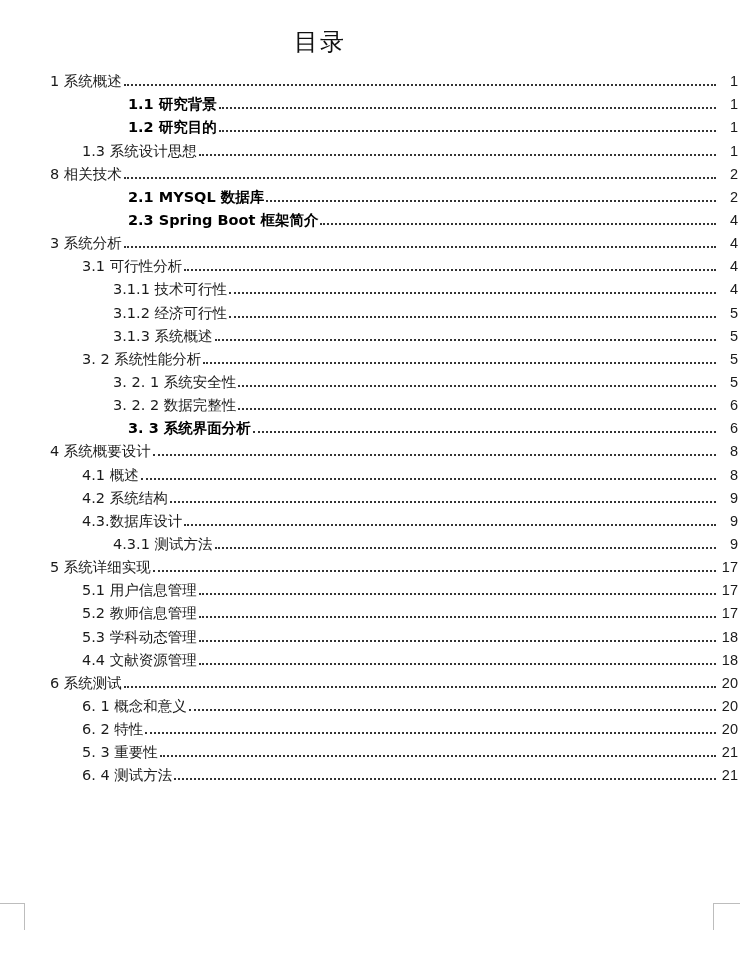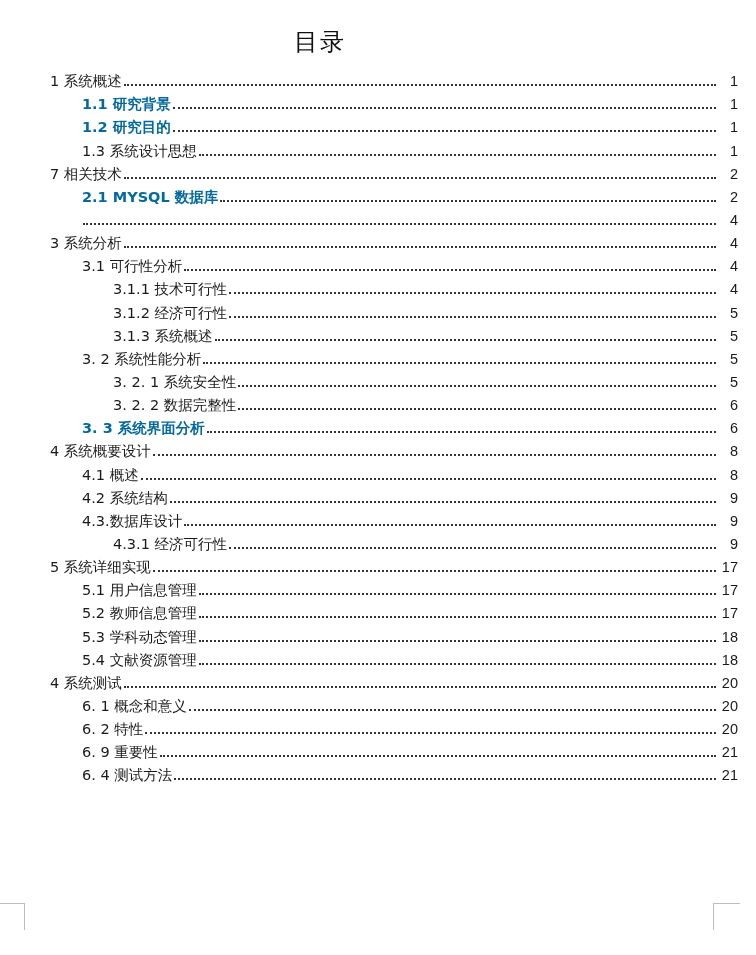--- a/index.html
+++ b/index.html
@@ -64,21 +64,21 @@
       flex: 0 0 auto;
       width: 20px;
       text-align: right;
       font-family: "Liberation Sans", sans-serif;
       font-size: 14.5px;
       color: #1a1a1a;
     }
     .lvl1 { padding-left: 25px; padding-right: 43px; }
     .lvl2 { padding-left: 57px; padding-right: 43px; }
     .lvl3 { padding-left: 88px; padding-right: 43px; }
-    .bold .label { font-weight: bold; color: #0369a1; }
+    .bold .label { font-weight: bold; color: #000000; margin-left: 46px; }
     .corner {
       position: absolute;
       width: 26px;
       height: 26px;
     }
     .corner.bl {
       left: 0px; top: 903px;
       border-top: 1px solid #bdbdbd;
       border-right: 1px solid #bdbdbd;
       width: 24px;
@@ -112,30 +112,31 @@
     <span class="label">1.2 研究目的</span>
     <span class="leader"></span>
     <span class="page-num">1</span>
   </div>
       <div class="toc-row lvl2">
     <span class="label">1.3 系统设计思想</span>
     <span class="leader"></span>
     <span class="page-num">1</span>
   </div>
       <div class="toc-row lvl1">
-    <span class="label">7 相关技术</span>
+    <span class="label">8 相关技术</span>
     <span class="leader"></span>
     <span class="page-num">2</span>
   </div>
       <div class="toc-row lvl2 bold">
     <span class="label">2.1 MYSQL 数据库</span>
     <span class="leader"></span>
     <span class="page-num">2</span>
   </div>
       <div class="toc-row lvl2 bold">
+    <span class="label">2.3 Spring Boot 框架简介</span>
     <span class="leader"></span>
     <span class="page-num">4</span>
   </div>
       <div class="toc-row lvl1">
     <span class="label">3 系统分析</span>
     <span class="leader"></span>
     <span class="page-num">4</span>
   </div>
       <div class="toc-row lvl2">
     <span class="label">3.1 可行性分析</span>
@@ -191,21 +192,21 @@
     <span class="label">4.2 系统结构</span>
     <span class="leader"></span>
     <span class="page-num">9</span>
   </div>
       <div class="toc-row lvl2">
     <span class="label">4.3.数据库设计</span>
     <span class="leader"></span>
     <span class="page-num">9</span>
   </div>
       <div class="toc-row lvl3">
-    <span class="label">4.3.1 经济可行性</span>
+    <span class="label">4.3.1 测试方法</span>
     <span class="leader"></span>
     <span class="page-num">9</span>
   </div>
       <div class="toc-row lvl1">
     <span class="label">5 系统详细实现</span>
     <span class="leader"></span>
     <span class="page-num">17</span>
   </div>
       <div class="toc-row lvl2">
     <span class="label">5.1  用户信息管理</span>
@@ -216,41 +217,41 @@
     <span class="label">5.2  教师信息管理</span>
     <span class="leader"></span>
     <span class="page-num">17</span>
   </div>
       <div class="toc-row lvl2">
     <span class="label">5.3  学科动态管理</span>
     <span class="leader"></span>
     <span class="page-num">18</span>
   </div>
       <div class="toc-row lvl2">
-    <span class="label">5.4  文献资源管理</span>
+    <span class="label">4.4  文献资源管理</span>
     <span class="leader"></span>
     <span class="page-num">18</span>
   </div>
       <div class="toc-row lvl1">
-    <span class="label">4 系统测试</span>
+    <span class="label">6 系统测试</span>
     <span class="leader"></span>
     <span class="page-num">20</span>
   </div>
       <div class="toc-row lvl2">
     <span class="label">6. 1 概念和意义</span>
     <span class="leader"></span>
     <span class="page-num">20</span>
   </div>
       <div class="toc-row lvl2">
     <span class="label">6. 2 特性</span>
     <span class="leader"></span>
     <span class="page-num">20</span>
   </div>
       <div class="toc-row lvl2">
-    <span class="label">6. 9 重要性</span>
+    <span class="label">5. 3 重要性</span>
     <span class="leader"></span>
     <span class="page-num">21</span>
   </div>
       <div class="toc-row lvl2">
     <span class="label">6. 4 测试方法</span>
     <span class="leader"></span>
     <span class="page-num">21</span>
   </div>
     </div>
 

